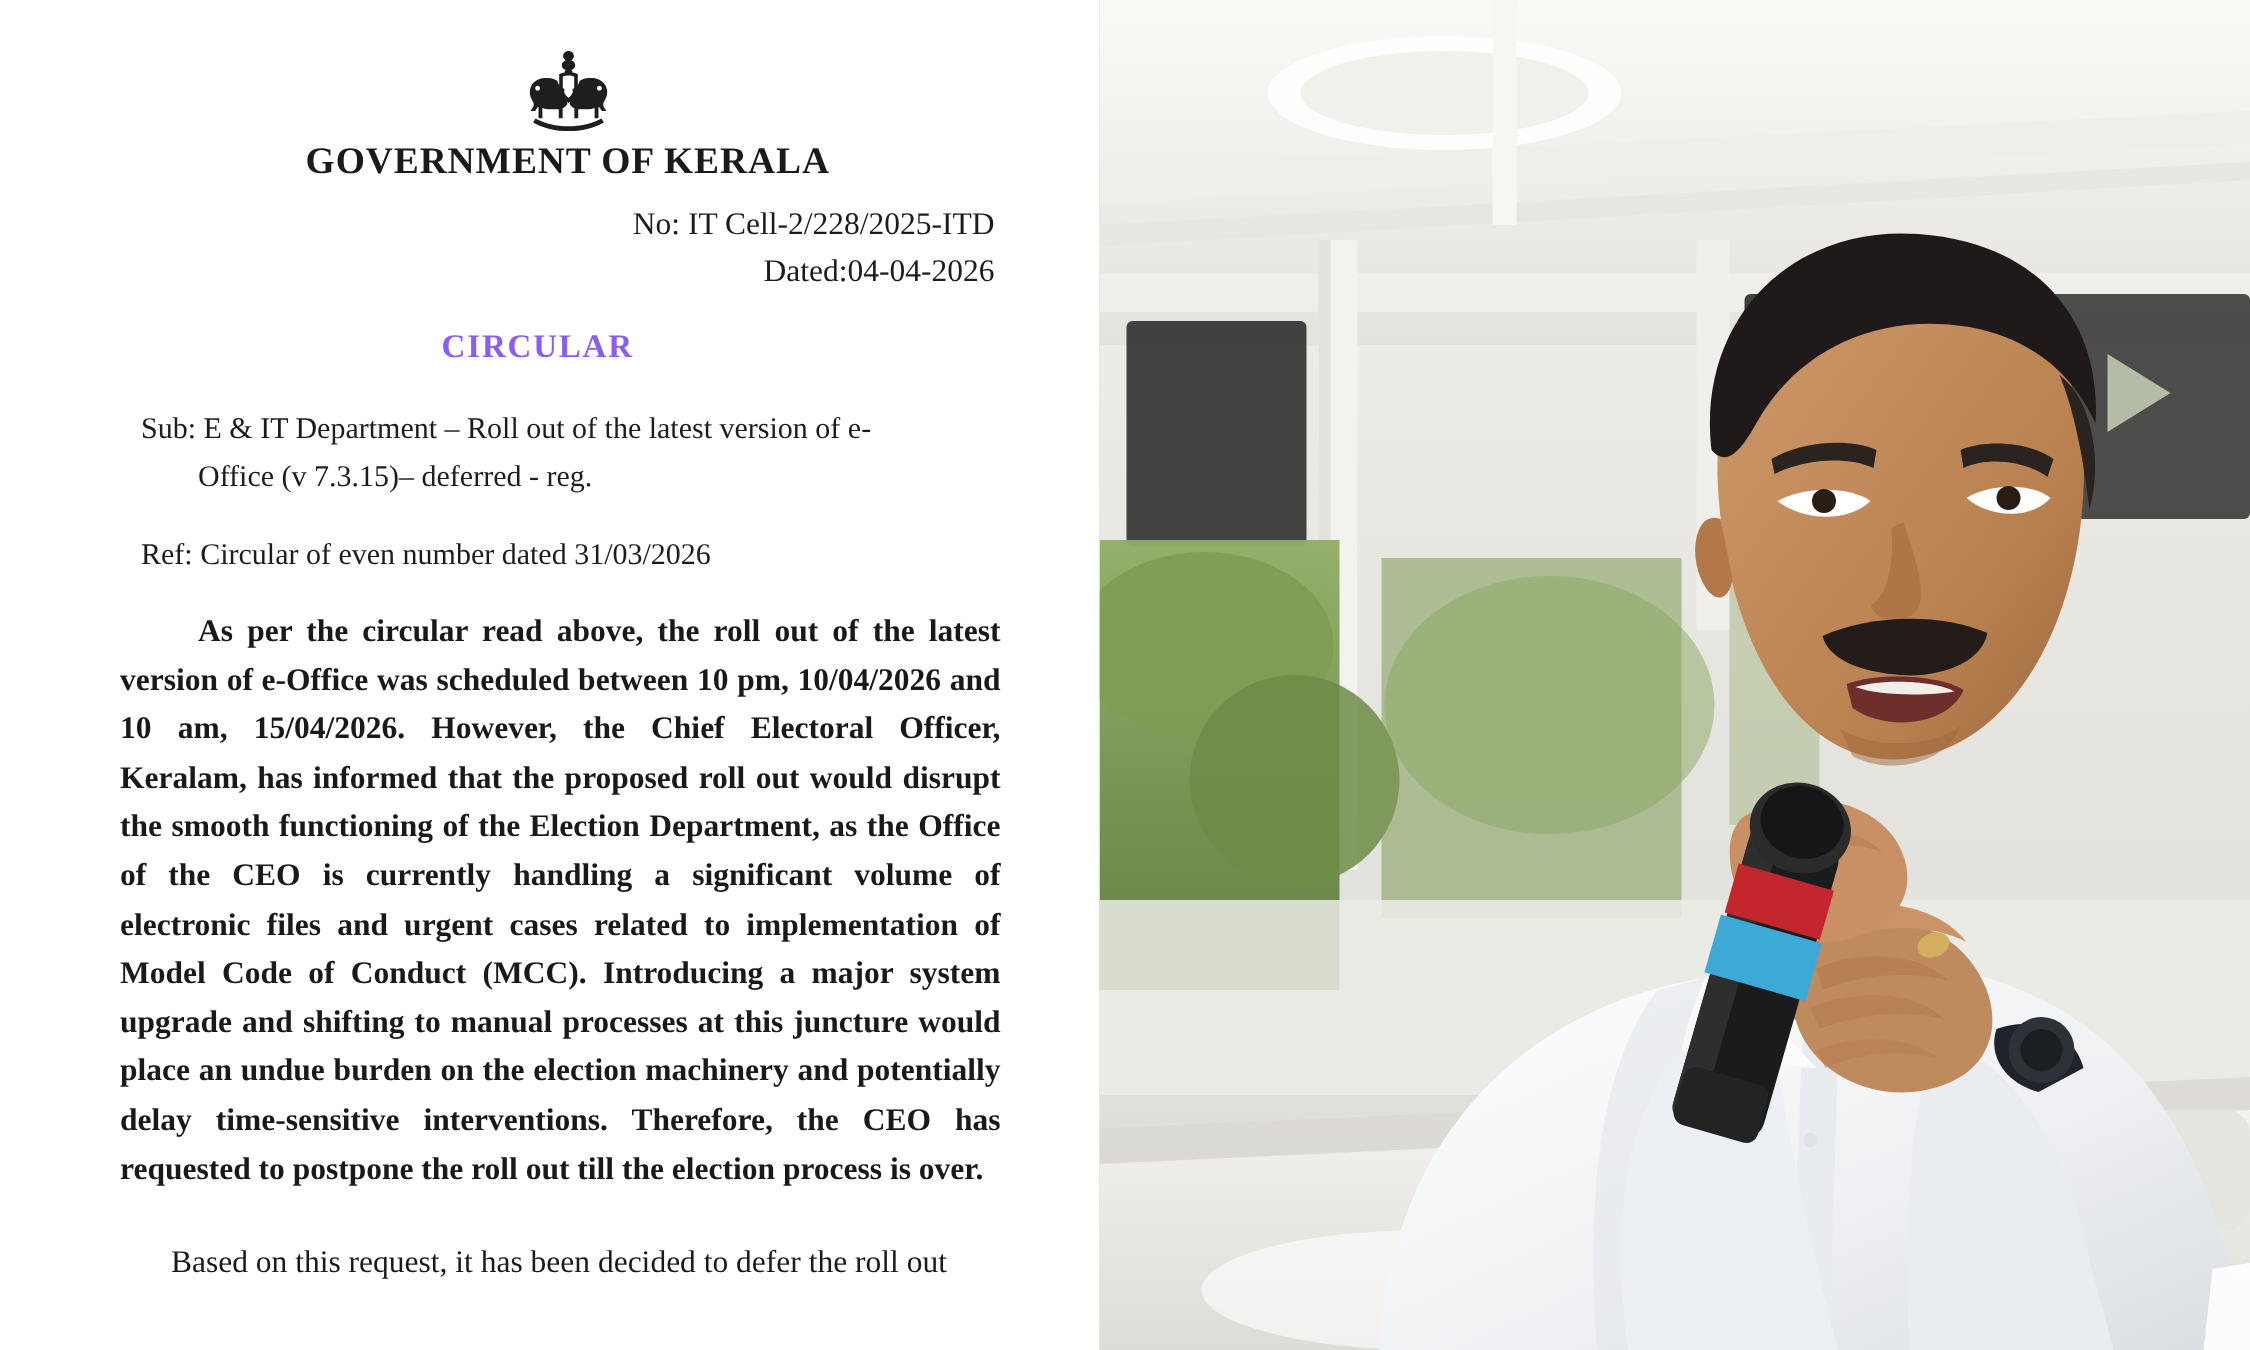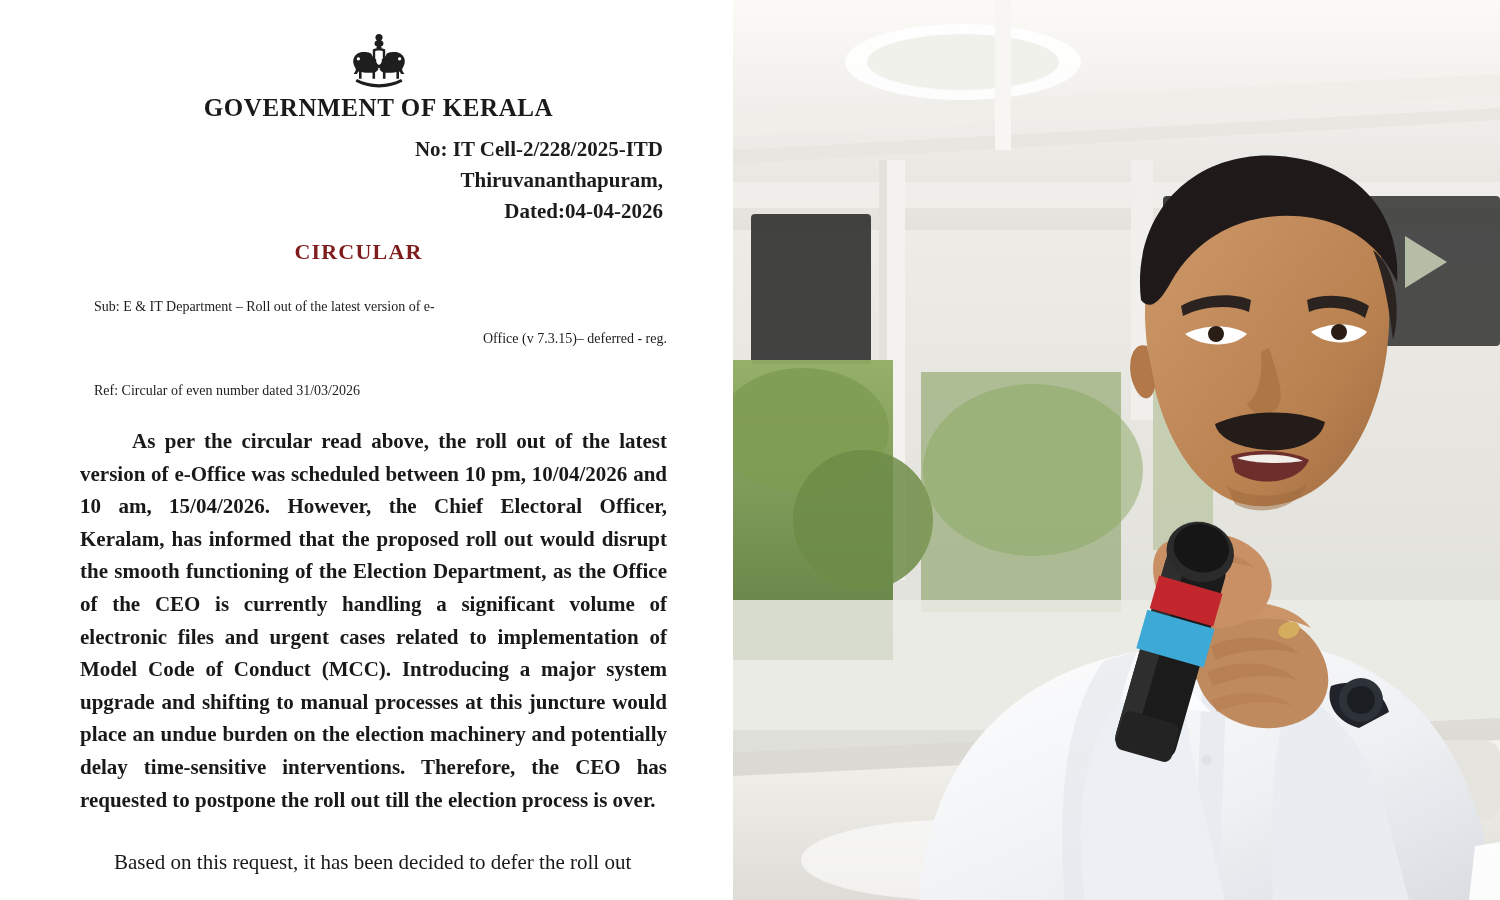--- a/index.html
+++ b/index.html
@@ -56,48 +56,46 @@
     margin-top: 2px;
   }
 
   .addr-block {
     margin-top: 12px;
     padding-right: 82px;
     text-align: right;
     font-size: 21px;
     line-height: 31px;
     color: #1c1c1c;
-    font-weight: bold;
   }
   .addr-line { white-space: nowrap; }
 
   .circular-head {
     text-align: center;
     font-weight: bold;
     font-size: 22px;
     letter-spacing: 1.2px;
-    color: #7f1d1d;
-    margin-top: 12px;
+    color: #8b5cf6;
+    margin-top: 22px;
     padding-right: 40px;
   }
 
   .sub-block {
     margin-top: 26px;
     padding-left: 82px;
     padding-right: 78px;
-    font-size: 14px;
+    font-size: 20px;
     line-height: 32px;
     color: #1c1c1c;
   }
   .sub-line {
     text-indent: 0;
   }
   .sub-cont {
     padding-left: 38px;
-    text-align: right;
   }
   .ref-line {
     margin-top: 20px;
   }
 
   .body-para {
     padding-left: 68px;
     padding-right: 78px;
     margin-top: 18px;
     font-size: 21px;
@@ -141,21 +139,20 @@
 
             <path d="M18 47 c6 3.4 14 5.2 22 5.2 8 0 16-1.8 22-5.2 l1.6 2.6 c-6.6 3.8-15.2 5.8-23.6 5.8 -8.4 0-17-2-23.6-5.8 z"></path>
           </g>
         </svg>
       </div>
 
       <div class="gov-title">GOVERNMENT OF KERALA</div>
 
       <div class="addr-block">
         <div class="addr-line">No: IT Cell-2/228/2025-ITD</div>
-        <div class="addr-line">Thiruvananthapuram,</div>
         <div class="addr-line">Dated:04-04-2026</div>
       </div>
 
       <div class="circular-head">CIRCULAR</div>
 
       <div class="sub-block">
         <div class="sub-line">Sub: E &amp; IT Department – Roll out of the latest version of e-</div>
         <div class="sub-line sub-cont">Office (v 7.3.15)– deferred - reg.</div>
         <div class="sub-line ref-line">Ref:  Circular of even number dated 31/03/2026</div>
       </div>

